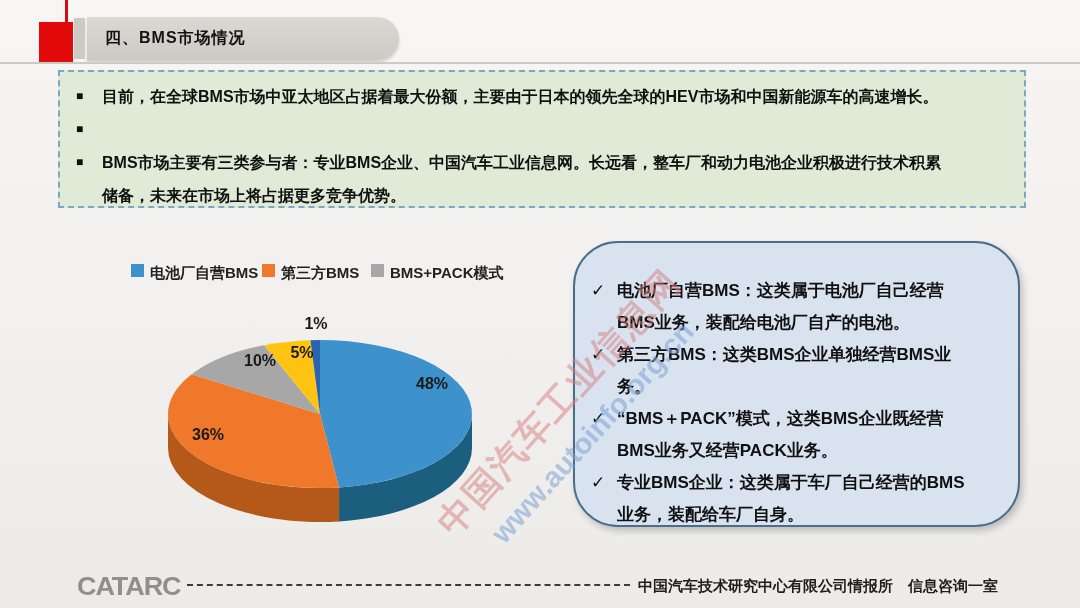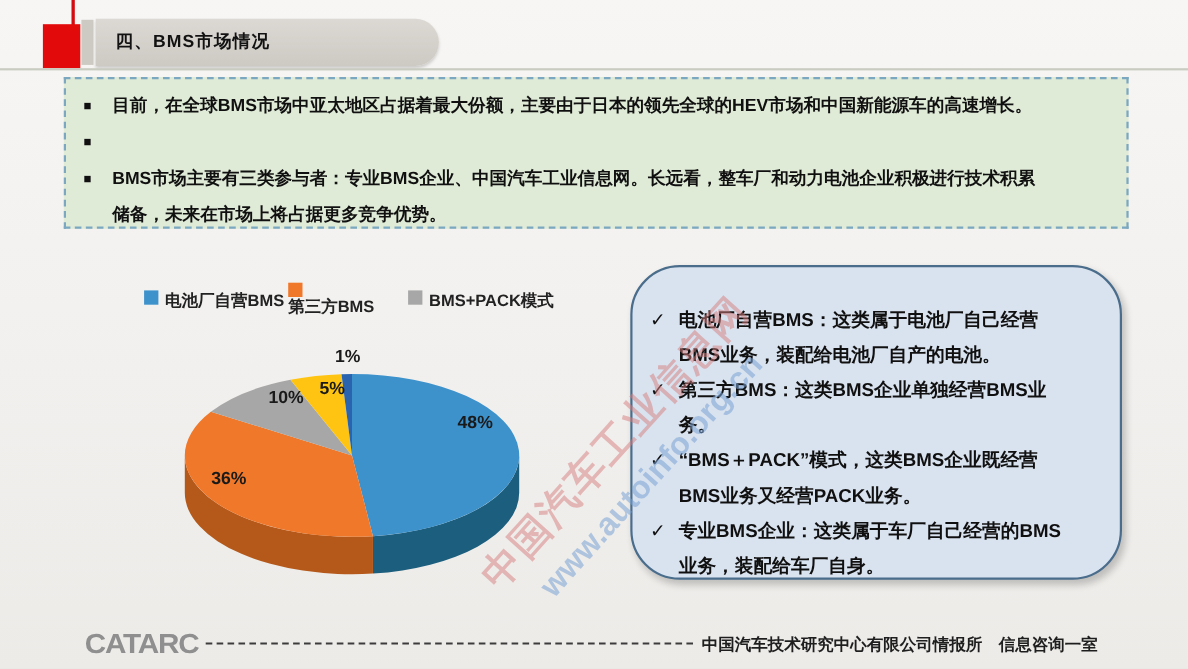--- a/index.html
+++ b/index.html
@@ -28,21 +28,21 @@
   }
   .info-bullet{display:flex;line-height:33px;font-size:16px;font-weight:600;color:#101010;}
   .bullet-square-icon{flex:none;width:26px;font-size:12px;color:#101010;}
 
   
   .chart-title{position:absolute;left:145px;top:230px;font-size:19px;font-weight:700;color:#000;}
   .legend{position:absolute;left:131px;top:260px;}
   .legend-row{display:flex;align-items:center;height:26px;}
   .legend-item{display:flex;align-items:flex-start;font-size:15px;font-weight:600;color:#222;}
   .legend-item.col0{width:131px;}
-  .legend-item.col1{width:109px;flex-direction:column;}
+  .legend-item.col1{width:109px;}
   .legend-swatch-icon{flex:none;width:13px;height:13px;margin-right:6px;}
   .pie-wrap{position:absolute;left:150px;top:315px;width:360px;height:215px;}
 
   
   .detail-box{
     position:absolute;left:573px;top:241px;width:447px;height:286px;box-sizing:border-box;
     background:#d9e2ef;border:2px solid #4a6d8c;border-radius:45px;
     box-shadow:3px 4px 7px rgba(0,0,0,.2);
     padding:32px 40px 0 16px;
   }

